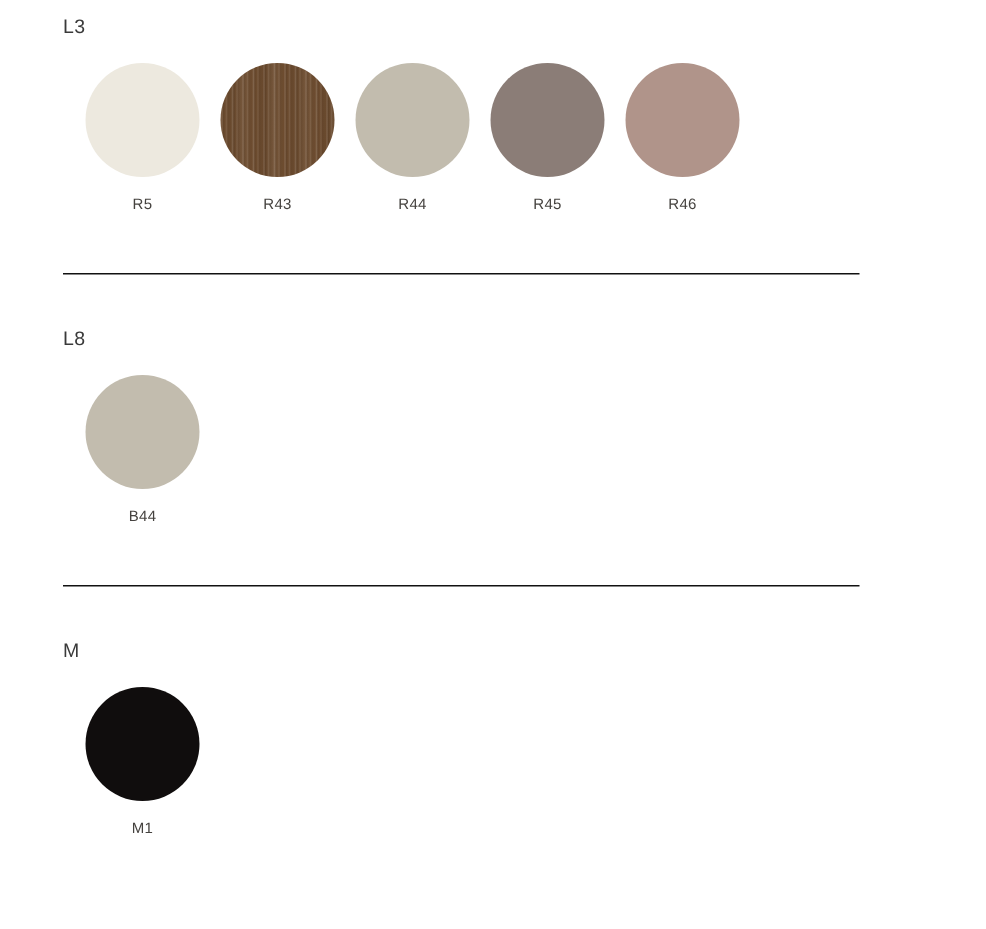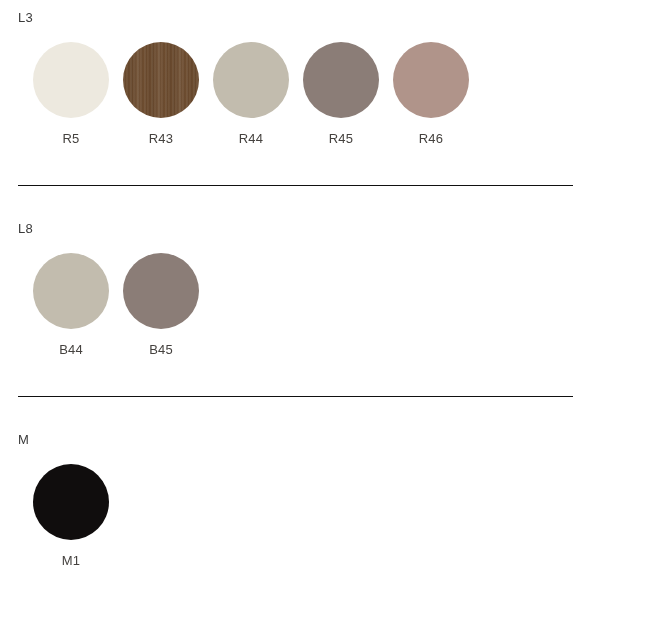--- a/index.html
+++ b/index.html
@@ -14,20 +14,21 @@
     font-family: "Liberation Sans", sans-serif;
     overflow: hidden;
     position: relative;
   }
 
   .palette-page {
     width: 585px;
     height: 619px;
     position: relative;
     box-sizing: border-box;
+    padding-left: 24px;
   }
 
   .group {
     position: relative;
   }
 
   .group-title {
     font-size: 13px;
     color: #3a3a3a;
     letter-spacing: 0.3px;
@@ -84,21 +85,21 @@
       90deg,
       rgba(0,0,0,0.00) 0px,
       rgba(0,0,0,0.045) 9px,
       rgba(255,255,255,0.05) 14px,
       rgba(0,0,0,0.00) 21px
     );
   }
 
   .swatch-label {
     margin-top: 14px;
-    font-size: 13px;
+    font-size: 10px;
     color: #45423f;
     letter-spacing: 0.2px;
     line-height: 1;
     text-align: left;
   }
 
   .divider {
     height: 0;
     border-top: 1px solid #111111;
     margin: 0 12px 0 18px;
@@ -157,24 +158,20 @@
   <section class="group">
     <h2 class="group-title">L8</h2>
 
     <div class="swatch-row">
 
       <div class="swatch">
         <div class="swatch-disc" style="background-color:#C2BCAE"></div>
         <div class="swatch-label">B44</div>
       </div>
 
-      <div class="swatch">
-        <div class="swatch-disc" style="background-color:#8B7D77"></div>
-        <div class="swatch-label">B45</div>
-      </div>
 
 
 
     </div>
   </section>
 
   <div class="sect-gap-3"></div>
   <div class="divider"></div>
   <div class="sect-gap-4"></div>
 

